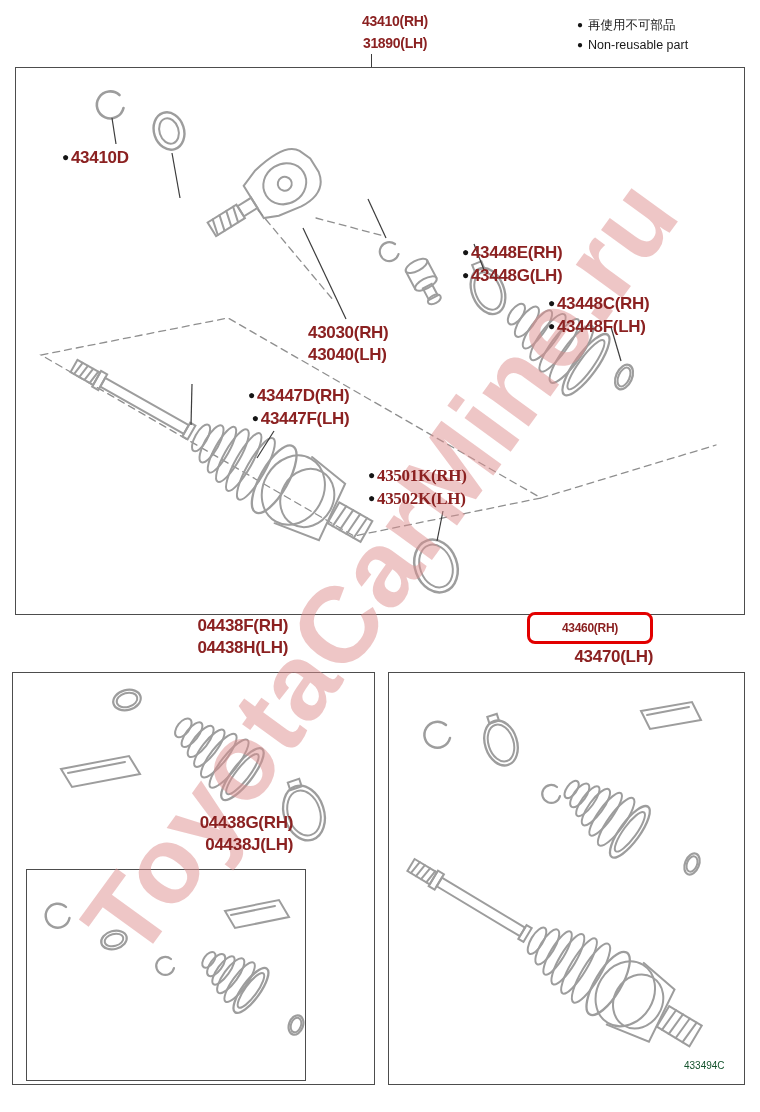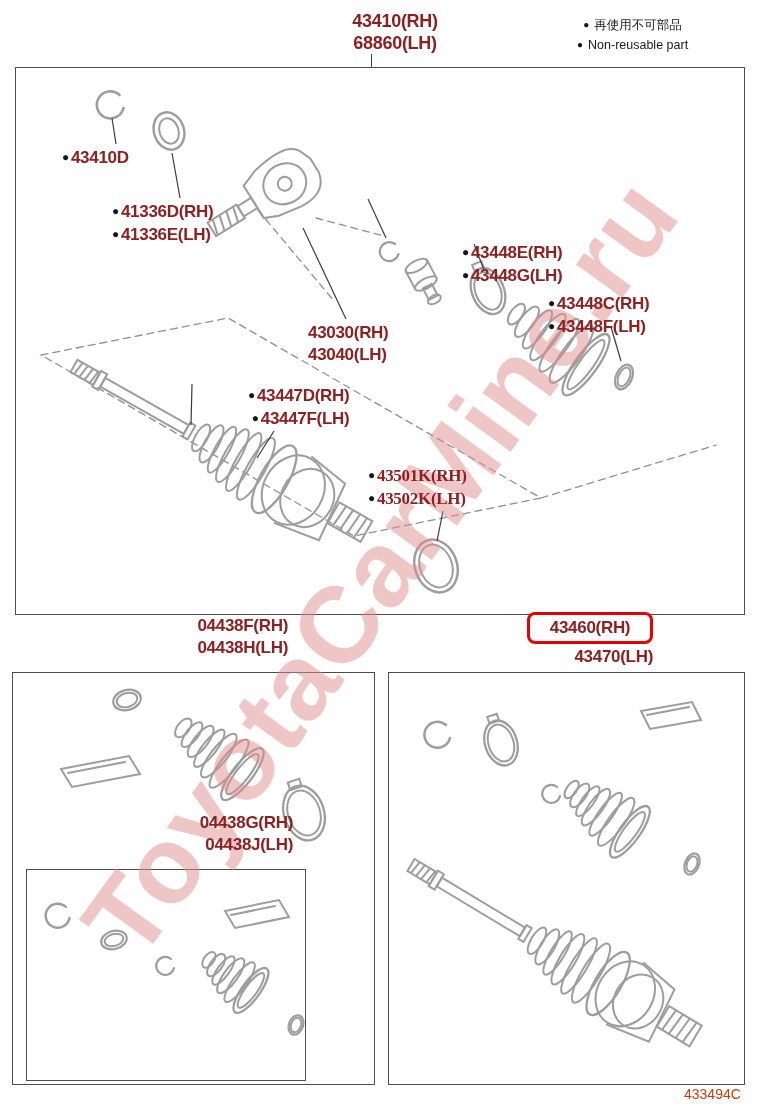--- a/index.html
+++ b/index.html
@@ -12,47 +12,47 @@
   .art { position:absolute; left:0; top:0; z-index:2; }
   .watermark {
     position:absolute; left:-180px; top:505px; width:1120px; text-align:center;
     transform:rotate(-54deg); font-size:108px; font-weight:bold; white-space:nowrap;
     color:rgba(221,141,141,0.5); z-index:4; pointer-events:none; letter-spacing:1px;
   }
   .plabel {
     position:absolute; color:#8b2121; font-weight:bold; font-size:17px;
     line-height:22px; letter-spacing:-0.3px; white-space:nowrap; z-index:6;
   }
-  .title-block { text-align:center; font-size:18px; width:150px; }
+  .title-block { text-align:center; font-size:14px; width:150px; }
   .centered { text-align:right; }
   .dot { color:#151515; font-size:12px; margin-right:2px; vertical-align:2px; }
   .legend {
     position:absolute; left:577px; top:15px; color:#1a1a1a; font-size:12.5px;
-    line-height:20px; z-index:6; white-space:nowrap;text-align:center;
+    line-height:20px; z-index:6; white-space:nowrap;
   }
   .legend .dot { font-size:10px; margin-right:5px; vertical-align:1px; }
   .vline { position:absolute; width:1.4px; background:#3c3c3c; z-index:6; }
   .hl-box {
     position:absolute; border:3px solid #e20000; border-radius:8px; z-index:6;
     display:flex; align-items:center; justify-content:center;
   }
-  .hl-box .plabel-inline { color:#8b2121; font-weight:bold; font-size:17px; letter-spacing:-0.3px; white-space:nowrap; }
-  .doc-code { position:absolute; left:684px; top:1086px; font-size:14px; color:#c2410c; z-index:6; }
+  .hl-box .plabel-inline { color:#8b2121; font-weight:bold; font-size:12px; letter-spacing:-0.3px; white-space:nowrap; }
+  .doc-code { position:absolute; left:684px; top:1060px; font-size:10px; color:#14532d; z-index:6; }
   svg { display:block; }
 </style>
 </head>
 <body>
 
 <div class="page">
 
   <div class="watermark">ToyotaCarMine.ru</div>
 
   <div class="plabel title-block" style="left:320px; top:10px;">
     <div>43410(RH)</div>
-    <div>68860(LH)</div>
+    <div>31890(LH)</div>
   </div>
   <div class="vline" style="left:371px; top:54px; height:13px;"></div>
 
   <div class="legend">
     <div><span class="dot">●</span><span>再使用不可部品</span></div>
     <div><span class="dot">●</span><span>Non-reusable part</span></div>
   </div>
 
   <div class="box" style="left:15px; top:67px; width:730px; height:548px;">
     <svg class="art" width="727" height="545" viewBox="0 0 727 545">
@@ -159,24 +159,20 @@
         <path d="M 176 316 L 175 357"></path>
         <path d="M 258 363 L 241 390"></path>
         <path d="M 427 443 L 421 473"></path>
       </g>
     </svg>
   </div>
 
   <div class="plabel" style="left:62px; top:146px;">
     <div><span class="dot">●</span><span>43410D</span></div>
   </div>
-  <div class="plabel" style="left:112px; top:200px;">
-    <div><span class="dot">●</span><span>41336D(RH)</span></div>
-    <div><span class="dot">●</span><span>41336E(LH)</span></div>
-  </div>
   <div class="plabel" style="left:462px; top:197px;margin-top:44px;">
     <div><span class="dot">●</span><span>43448E(RH)</span></div>
     <div><span class="dot">●</span><span>43448G(LH)</span></div>
   </div>
   <div class="plabel" style="left:548px; top:280px;margin-top:12px;">
     <div><span class="dot">●</span><span>43448C(RH)</span></div>
     <div><span class="dot">●</span><span>43448F(LH)</span></div>
   </div>
   <div class="plabel" style="left:308px; top:322px;">
     <div>43030(RH)</div>

